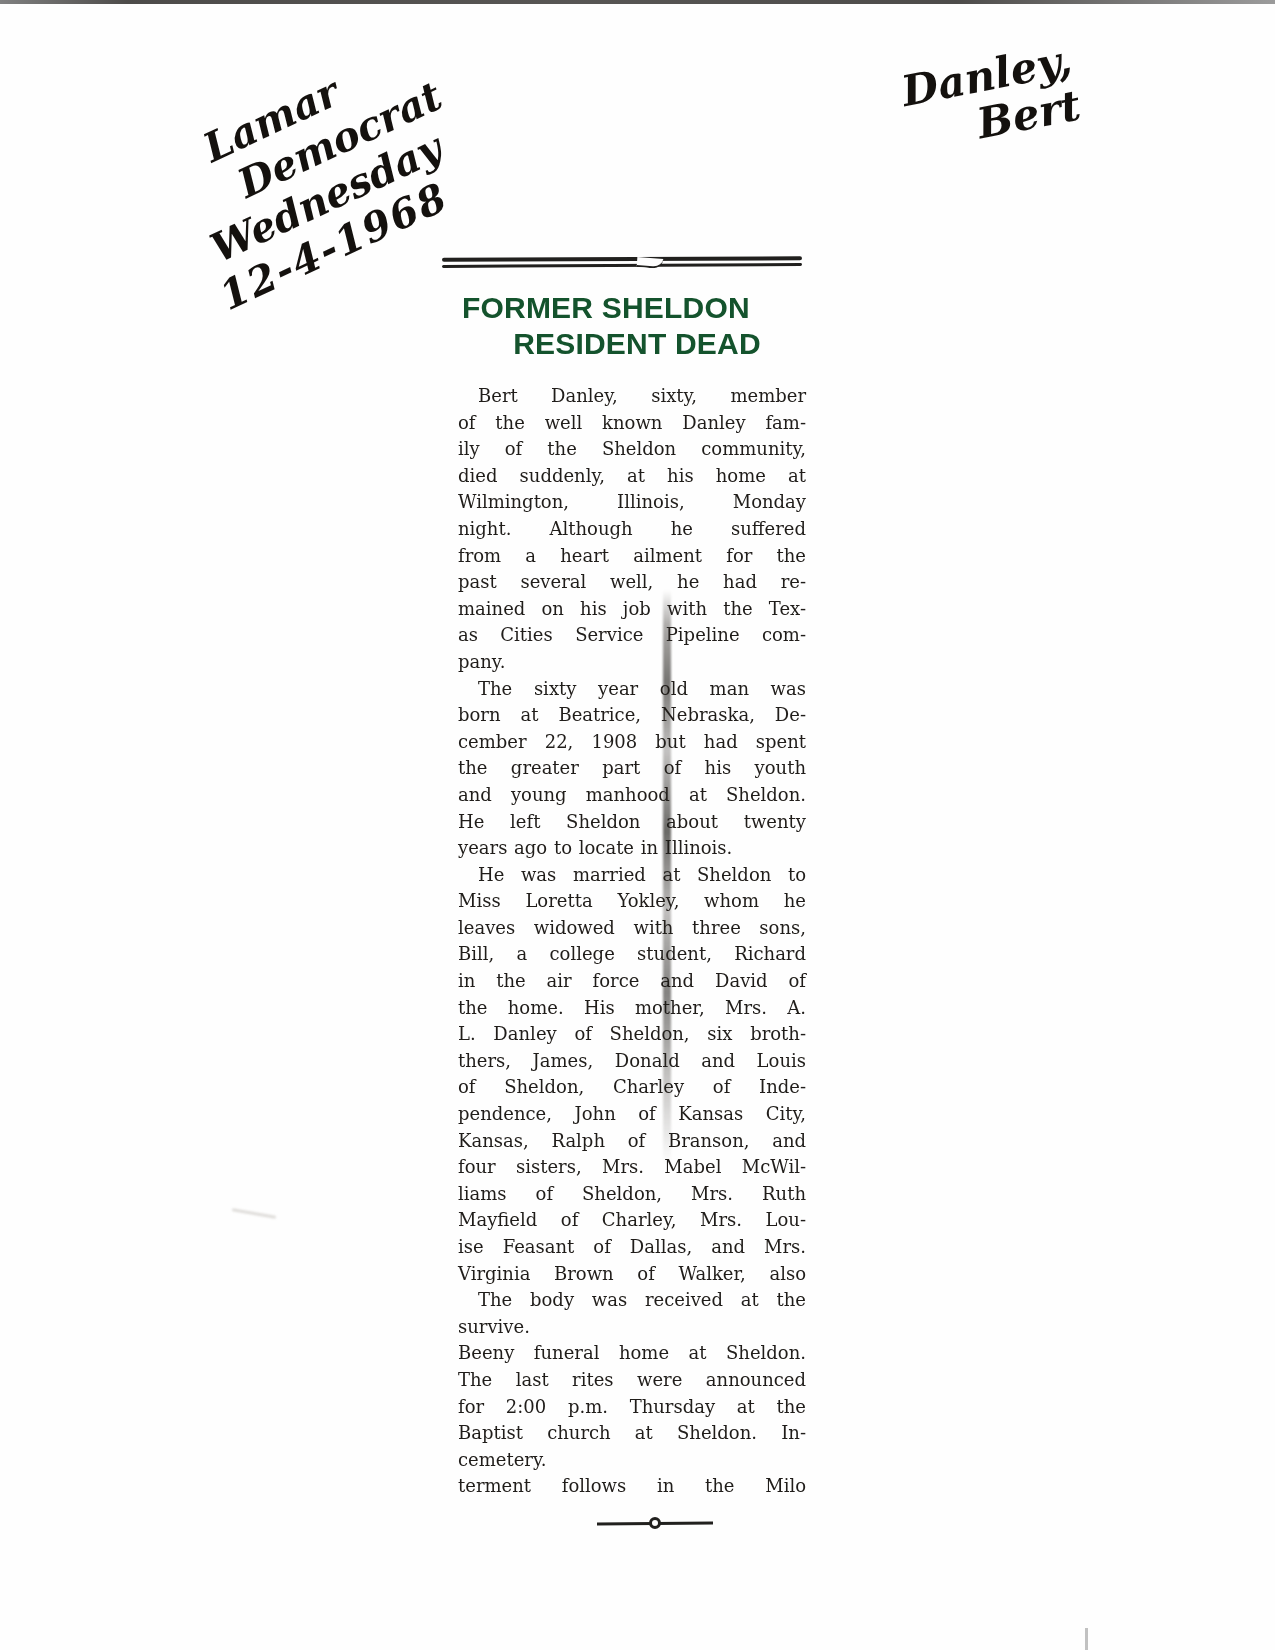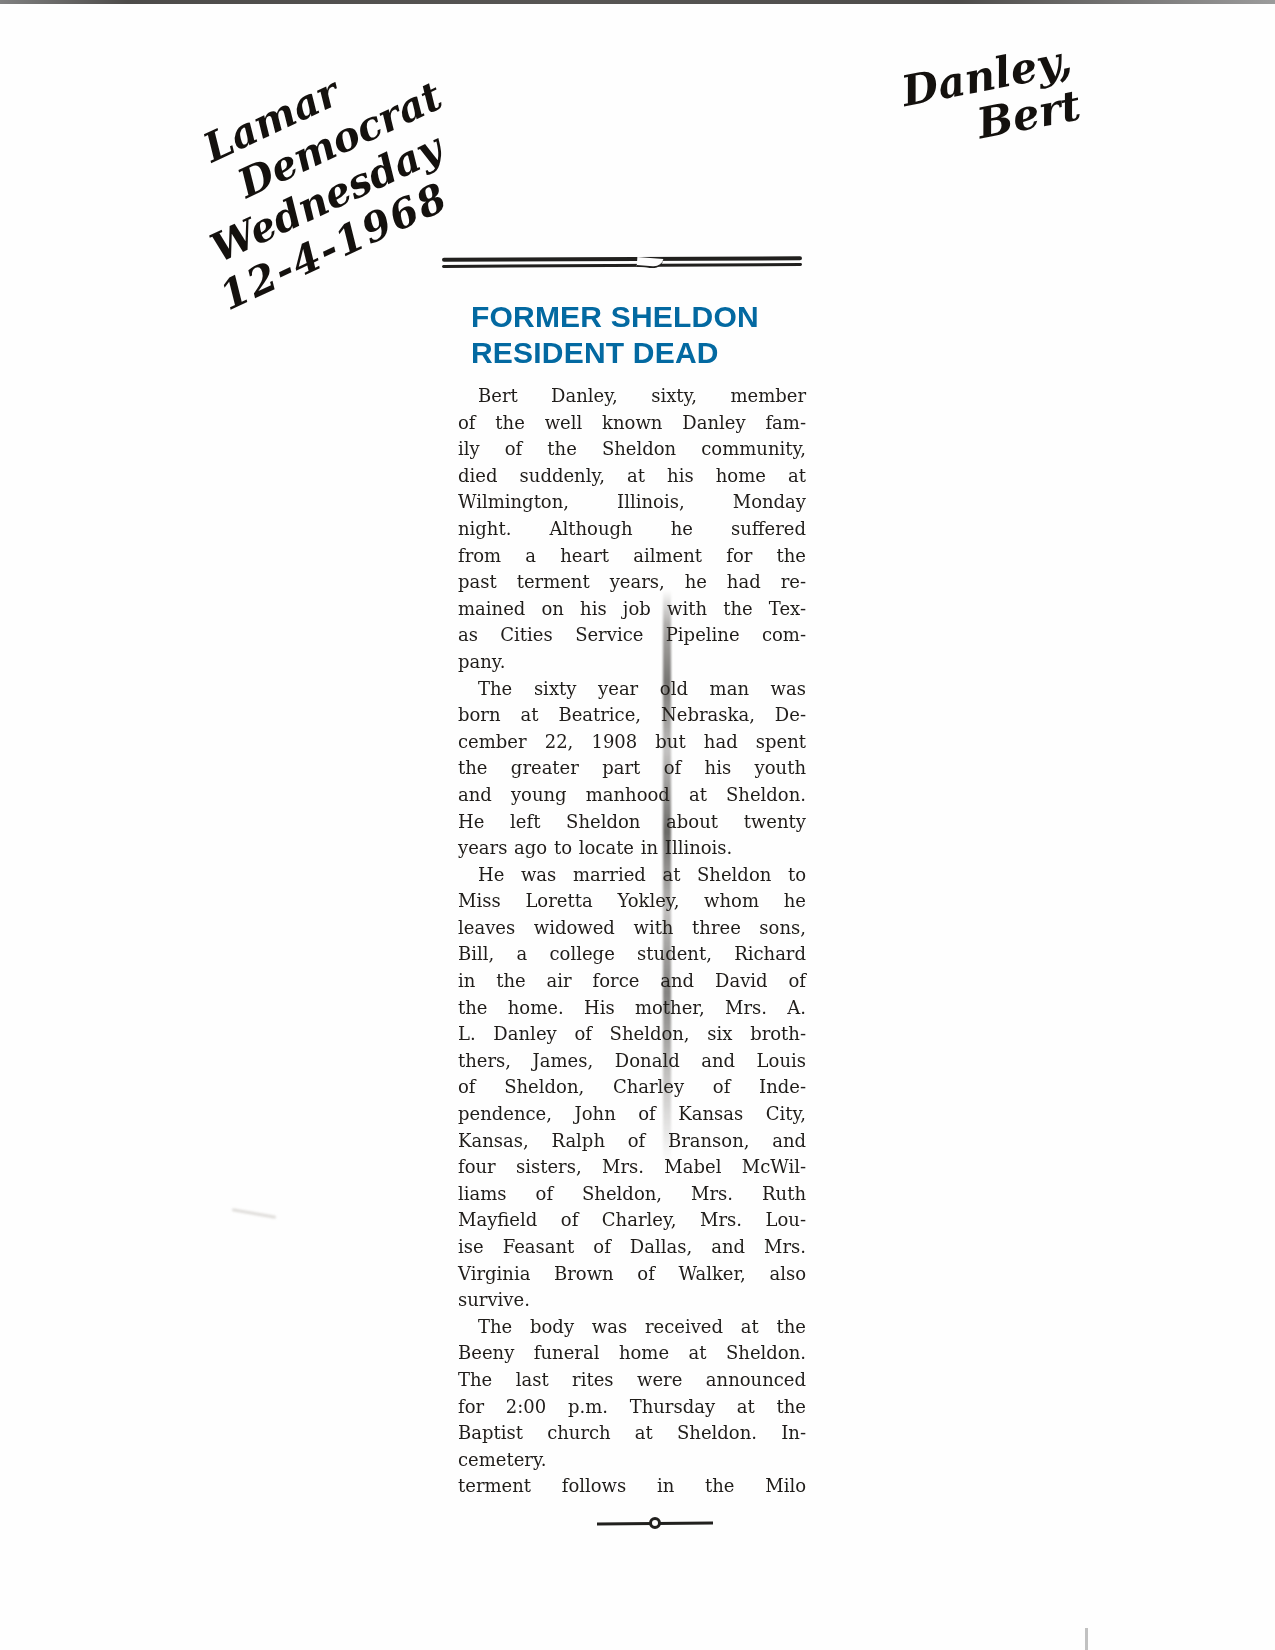--- a/index.html
+++ b/index.html
@@ -83,23 +83,23 @@
   .head-rule .jog {
     position: absolute; left: 195px; top: 3px; width: 26px; height: 8px;
     border-bottom: 2.5px solid #21201e; border-radius: 0 0 10px 0;
     background: #fefefe; transform: rotate(4deg);
   }
 
   .headline {
     position: absolute; left: 455px; top: 283px; width: 352px;
     font-family: "Liberation Sans", sans-serif;
     font-weight: 700; font-size: 30px; line-height: 36px;
-    letter-spacing: .2px; color: #0369a1; margin: 16px;
-  }
-  .headline .hl2 { text-align: left; padding-right: 2px; }
+    letter-spacing: .2px; color: #14532d; margin: 7px;
+  }
+  .headline .hl2 { text-align: center; padding-right: 2px; }
 
   .article-body {
     position: absolute; left: 458px; top: 383px; width: 348px;
     font-size: 18px; line-height: 26.6px;
     color: #201d1a;
     word-spacing: 1px;
   }
   .bline { text-align: justify; text-align-last: justify; white-space: normal; }
   .bline.first { text-indent: 20px; }
   .bline.last { text-align-last: left; }
@@ -150,21 +150,21 @@
     </h1>
 
     <div class="article-body" id="article-body">
         <div class="bline first">Bert Danley, sixty, member</div>
         <div class="bline">of the well known Danley fam-</div>
         <div class="bline">ily of the Sheldon community,</div>
         <div class="bline">died suddenly, at his home at</div>
         <div class="bline">Wilmington, Illinois, Monday</div>
         <div class="bline">night. Although he suffered</div>
         <div class="bline">from a heart ailment for the</div>
-        <div class="bline">past terment years, he had re-</div>
+        <div class="bline">past several well, he had re-</div>
         <div class="bline">mained on his job with the Tex-</div>
         <div class="bline">as Cities Service Pipeline com-</div>
         <div class="bline last">pany.</div>
         <div class="bline first">The sixty year old man was</div>
         <div class="bline">born at Beatrice, Nebraska, De-</div>
         <div class="bline">cember 22, 1908 but had spent</div>
         <div class="bline">the greater part of his youth</div>
         <div class="bline">and young manhood at Sheldon.</div>
         <div class="bline">He left Sheldon about twenty</div>
         <div class="bline last">years ago to locate in Illinois.</div>
@@ -177,22 +177,22 @@
         <div class="bline">L. Danley of Sheldon, six broth-</div>
         <div class="bline">thers, James, Donald and Louis</div>
         <div class="bline">of Sheldon, Charley of Inde-</div>
         <div class="bline">pendence, John of Kansas City,</div>
         <div class="bline">Kansas, Ralph of Branson, and</div>
         <div class="bline">four sisters, Mrs. Mabel McWil-</div>
         <div class="bline">liams of Sheldon, Mrs. Ruth</div>
         <div class="bline">Mayfield of Charley, Mrs. Lou-</div>
         <div class="bline">ise Feasant of Dallas, and Mrs.</div>
         <div class="bline">Virginia Brown of Walker, also</div>
+        <div class="bline first">The body was received at the</div>
         <div class="bline last">survive.</div>
-        <div class="bline first">The body was received at the</div>
         <div class="bline">Beeny funeral home at Sheldon.</div>
         <div class="bline">The last rites were announced</div>
         <div class="bline">for 2:00 p.m. Thursday at the</div>
         <div class="bline">Baptist church at Sheldon. In-</div>
         <div class="bline last">cemetery.</div>
         <div class="bline">terment follows in the Milo</div>
       </div>
 
     <div class="end-divider">
       <div class="bar"></div>

